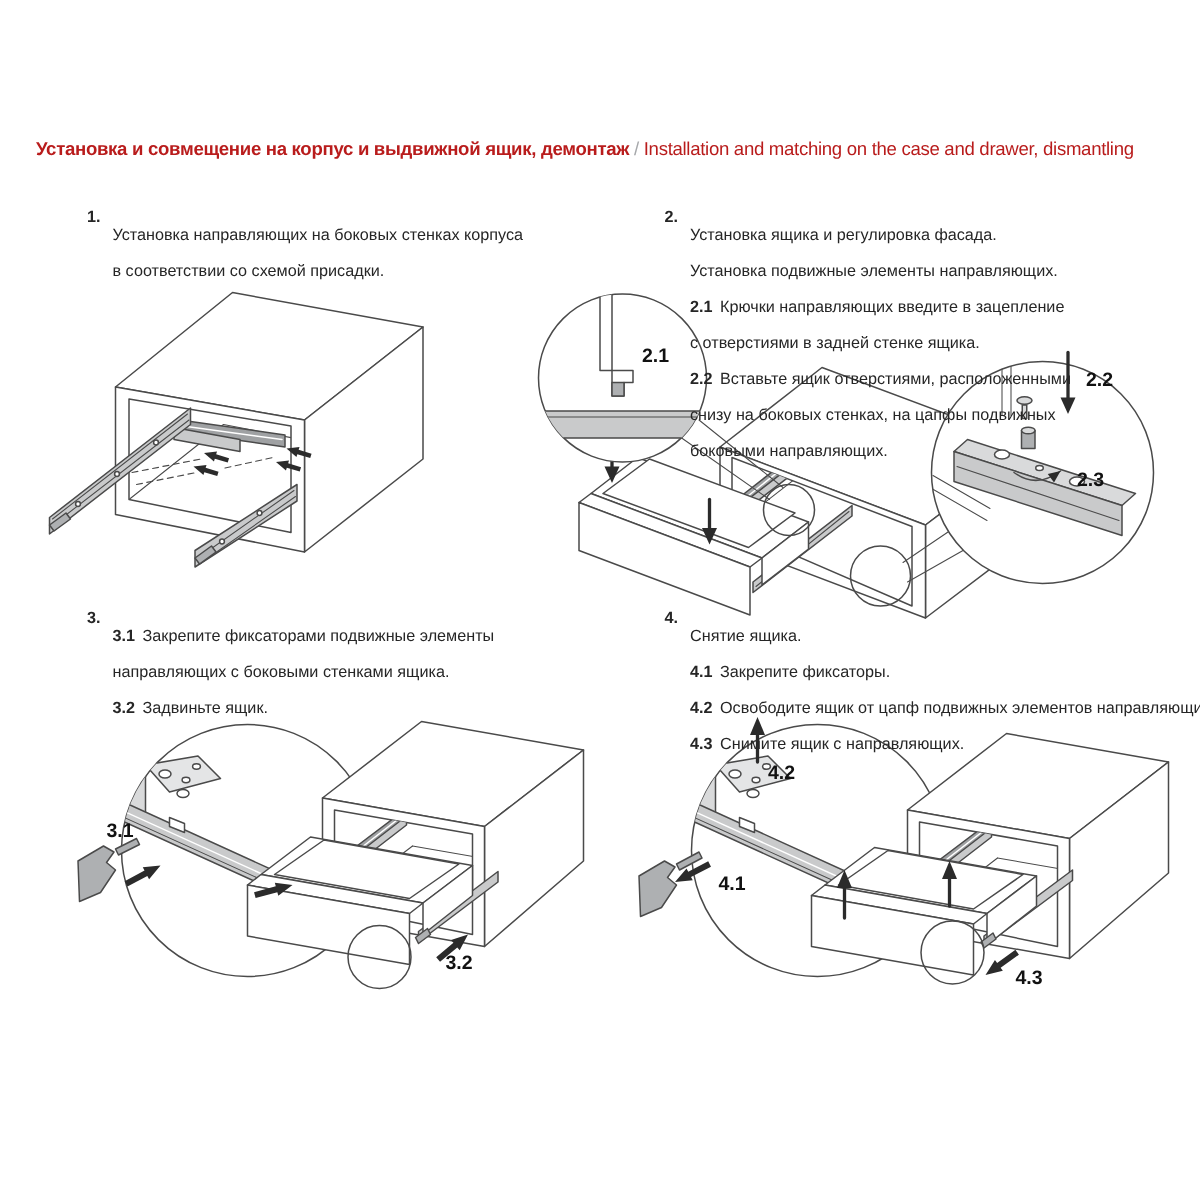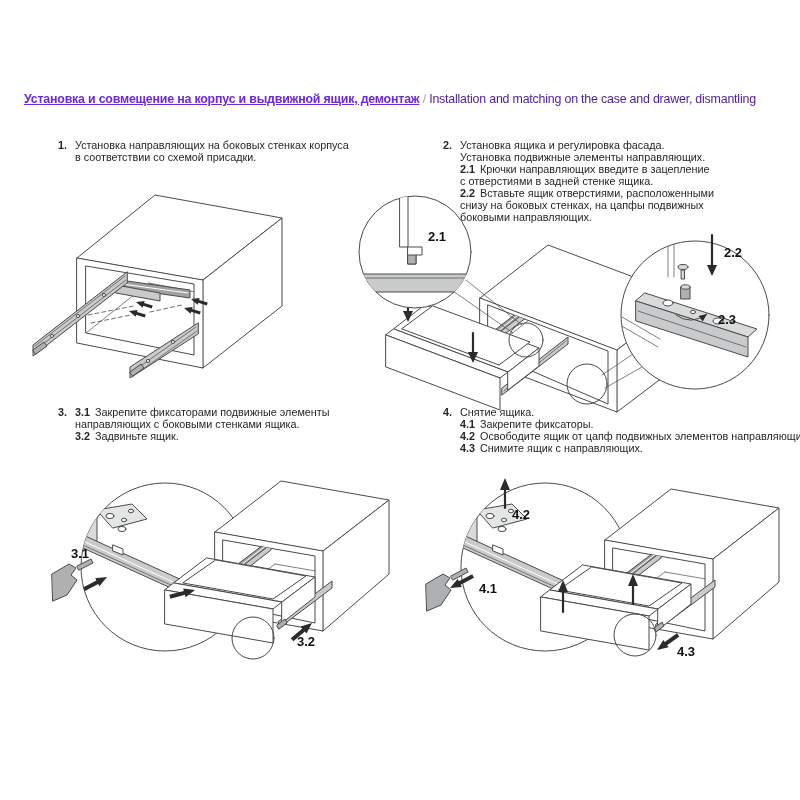--- a/index.html
+++ b/index.html
@@ -1,26 +1,26 @@
 <!DOCTYPE html>
 <html><head>
 <meta charset="utf-8">
 <style>
   html,body{margin:0;padding:0;background:#fff;}
   .page{position:relative;width:800px;height:800px;background:#fff;overflow:hidden;
         font-family:"Liberation Sans",sans-serif;}
   .title{position:absolute;left:24px;top:92px;font-size:12.4px;letter-spacing:-0.2px;
          white-space:nowrap;z-index:3;}
-  .title .ru{color:#6d28d9;font-weight:bold;text-decoration:underline;}
+  .title .ru{color:#b91c1c;font-weight:bold;}
   .title .sep{color:#a6a8ab;}
-  .title .en{color:#4c1d95;}
+  .title .en{color:#b91c1c;}
   .sec{position:absolute;font-size:10.8px;line-height:12px;color:#262626;z-index:2;}
   .secnum{position:absolute;left:0;top:0;font-weight:bold;}
   .sec .body{margin-left:17px;}
-  .ln{white-space:nowrap;height:12px;}
+  .ln{white-space:nowrap;height:12px;margin-top:12px;}
   .subnum{font-weight:bold;margin-right:5px;}
   svg{position:absolute;z-index:1;overflow:visible;}
   .o{stroke:#4a4a4a;stroke-width:1;fill:none;stroke-linejoin:round;stroke-linecap:round;}
   .w{fill:#ffffff;}
   .g1{fill:#c9cacb;}
   .g2{fill:#aeb0b2;}
   .g3{fill:#d9dadb;}
   .g4{fill:#9fa1a3;}
   .g5{fill:#e4e5e6;}
   .blk{fill:#2b2b2b;stroke:none;}

